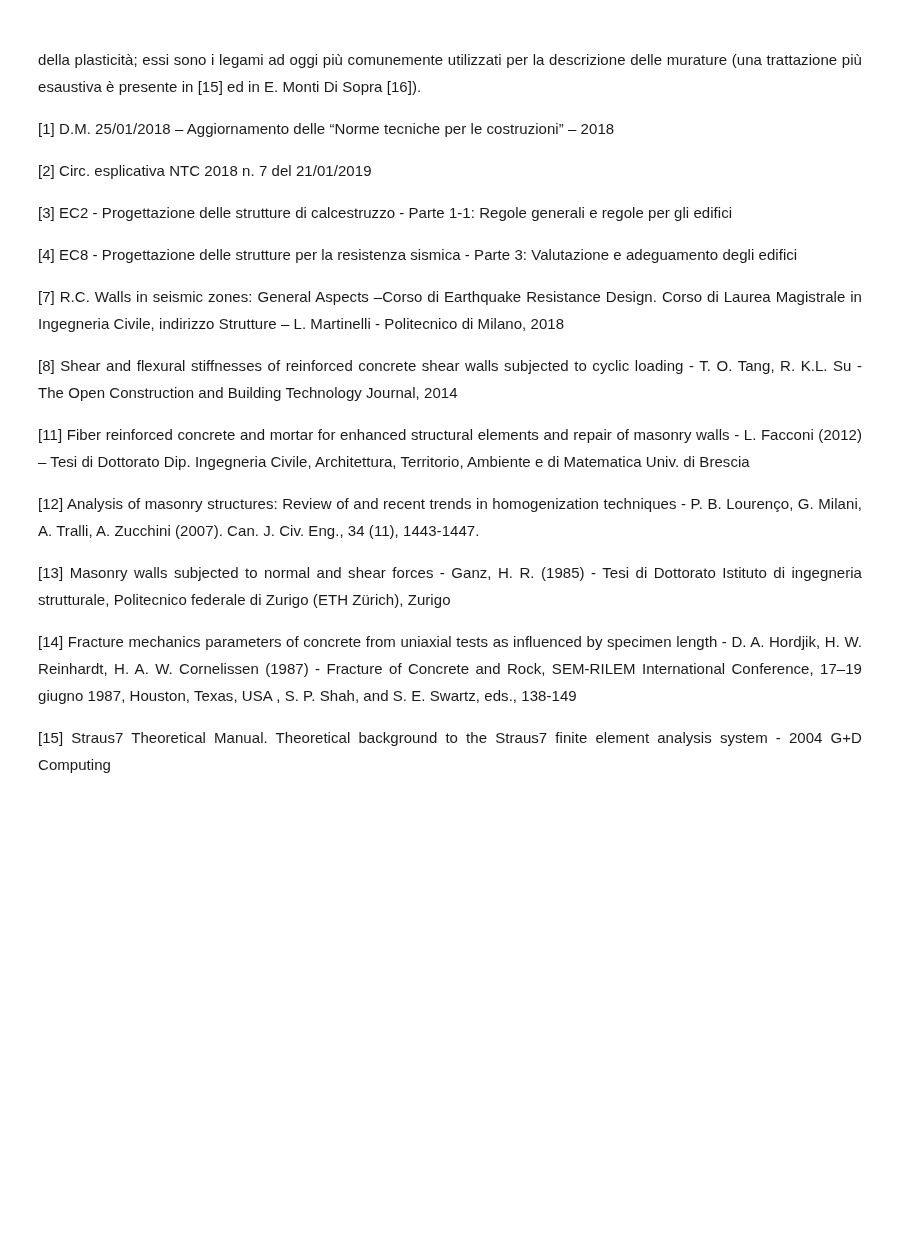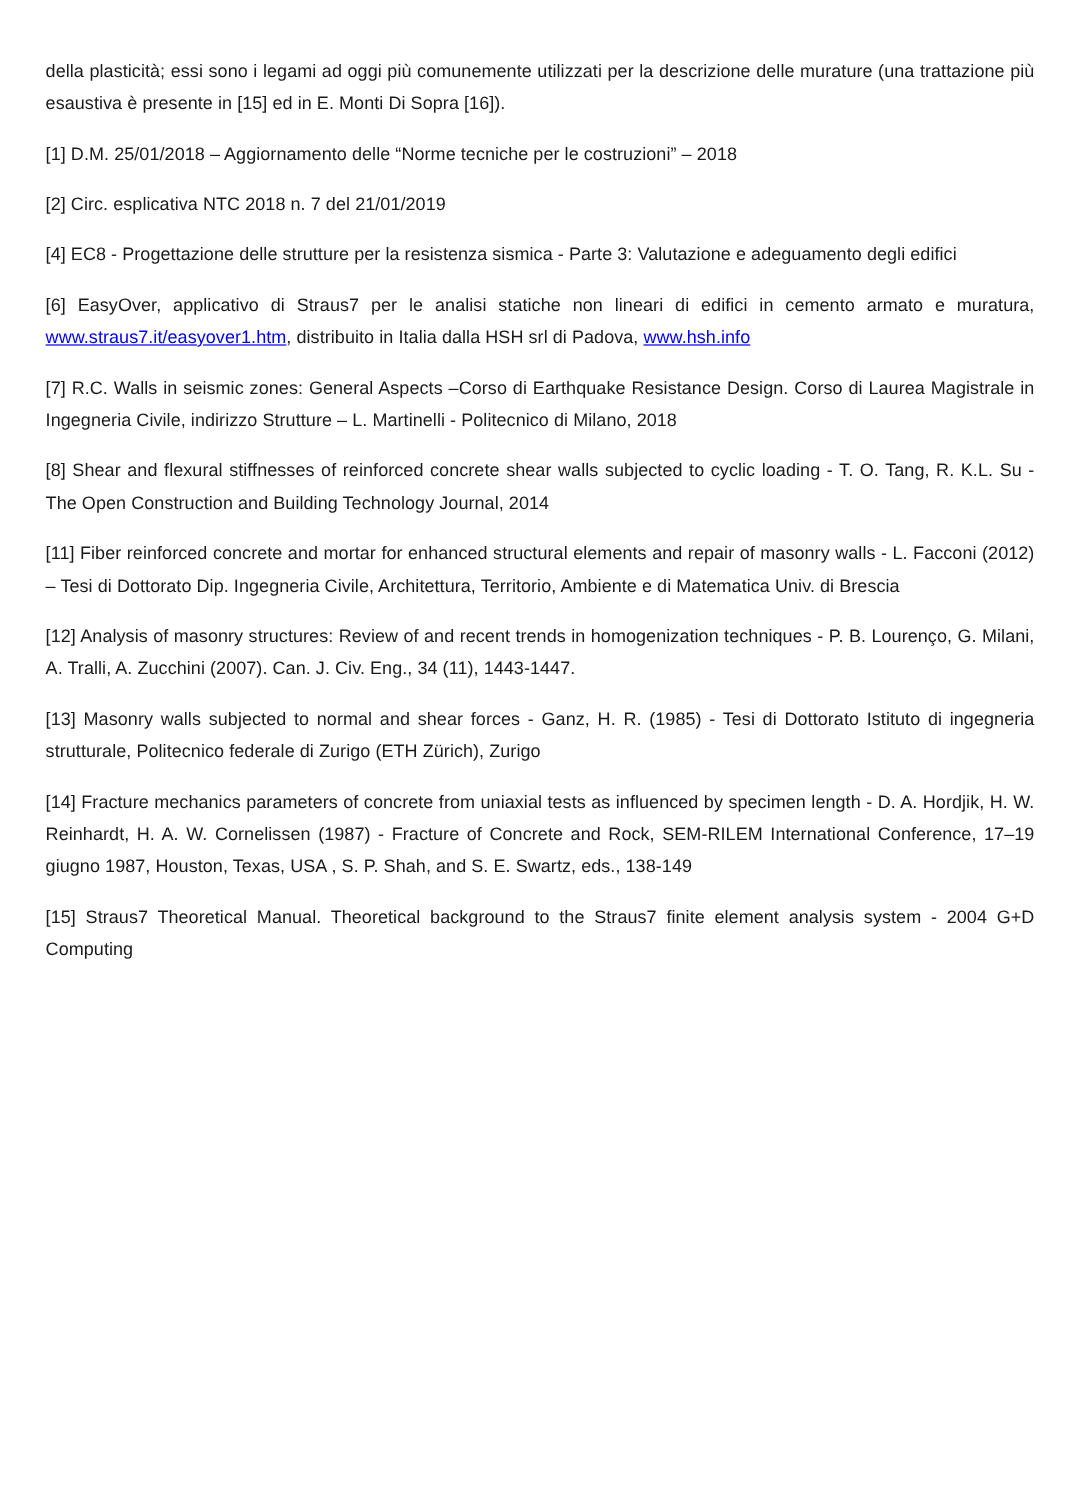--- a/index.html
+++ b/index.html
@@ -49,22 +49,22 @@
 <body>
 
 <main class="page">
 
   <p class="para">della plasticità; essi sono i legami ad oggi più comunemente utilizzati per la descrizione delle murature (una trattazione più esaustiva è presente in [15] ed in E. Monti Di Sopra [16]).</p>
 
 
   <div>
       <p class="para"><span>[1] D.M. 25/01/2018 – Aggiornamento delle “Norme tecniche per le costruzioni” – 2018</span></p>
       <p class="para"><span>[2] Circ. esplicativa NTC 2018 n. 7 del 21/01/2019</span></p>
+      <p class="para"><span>[3] EC2 - Progettazione delle strutture di calcestruzzo - Parte 1-1: Regole generali e regole per gli edifici</span></p>
       <p class="para"><span>[4] EC8 - Progettazione delle strutture per la resistenza sismica - Parte 3: Valutazione e adeguamento degli edifici</span></p>
-      <p class="para"><span>[6] EasyOver, applicativo di Straus7 per le analisi statiche non lineari di edifici in cemento armato e muratura, </span><a href="#" class="link">www.straus7.it/easyover1.htm</a><span>, distribuito in Italia dalla HSH srl di Padova, </span><a href="#" class="link">www.hsh.info</a></p>
       <p class="para"><span>[7] R.C. Walls in seismic zones: General Aspects –Corso di Earthquake Resistance Design. Corso di Laurea Magistrale in Ingegneria Civile, indirizzo Strutture – L. Martinelli - Politecnico di Milano, 2018</span></p>
       <p class="para"><span>[8] Shear and flexural stiffnesses of reinforced concrete shear walls subjected to cyclic loading - T. O. Tang, R. K.L. Su - The Open Construction and Building Technology Journal, 2014</span></p>
       <p class="para"><span>[11] Fiber reinforced concrete and mortar for enhanced structural elements and repair of masonry walls - L. Facconi (2012) – Tesi di Dottorato Dip. Ingegneria Civile, Architettura, Territorio, Ambiente e di Matematica Univ. di Brescia</span></p>
       <p class="para"><span>[12] Analysis of masonry structures: Review of and recent trends in homogenization techniques - P. B. Lourenço, G. Milani, A. Tralli, A. Zucchini (2007). Can. J. Civ. Eng., 34 (11), 1443-1447.</span></p>
       <p class="para"><span>[13] Masonry walls subjected to normal and shear forces - Ganz, H. R. (1985) - Tesi di Dottorato Istituto di ingegneria strutturale, Politecnico federale di Zurigo (ETH Zürich), Zurigo</span></p>
       <p class="para"><span>[14] Fracture mechanics parameters of concrete from uniaxial tests as influenced by specimen length - D. A. Hordjik, H. W. Reinhardt, H. A. W. Cornelissen (1987) - Fracture of Concrete and Rock, SEM-RILEM International Conference, 17–19 giugno 1987, Houston, Texas, USA , S. P. Shah, and S. E. Swartz, eds., 138-149</span></p>
       <p class="para"><span>[15] Straus7 Theoretical Manual. Theoretical background to the Straus7 finite element analysis system - 2004 G+D Computing</span></p>
     </div>
 
 </main>

